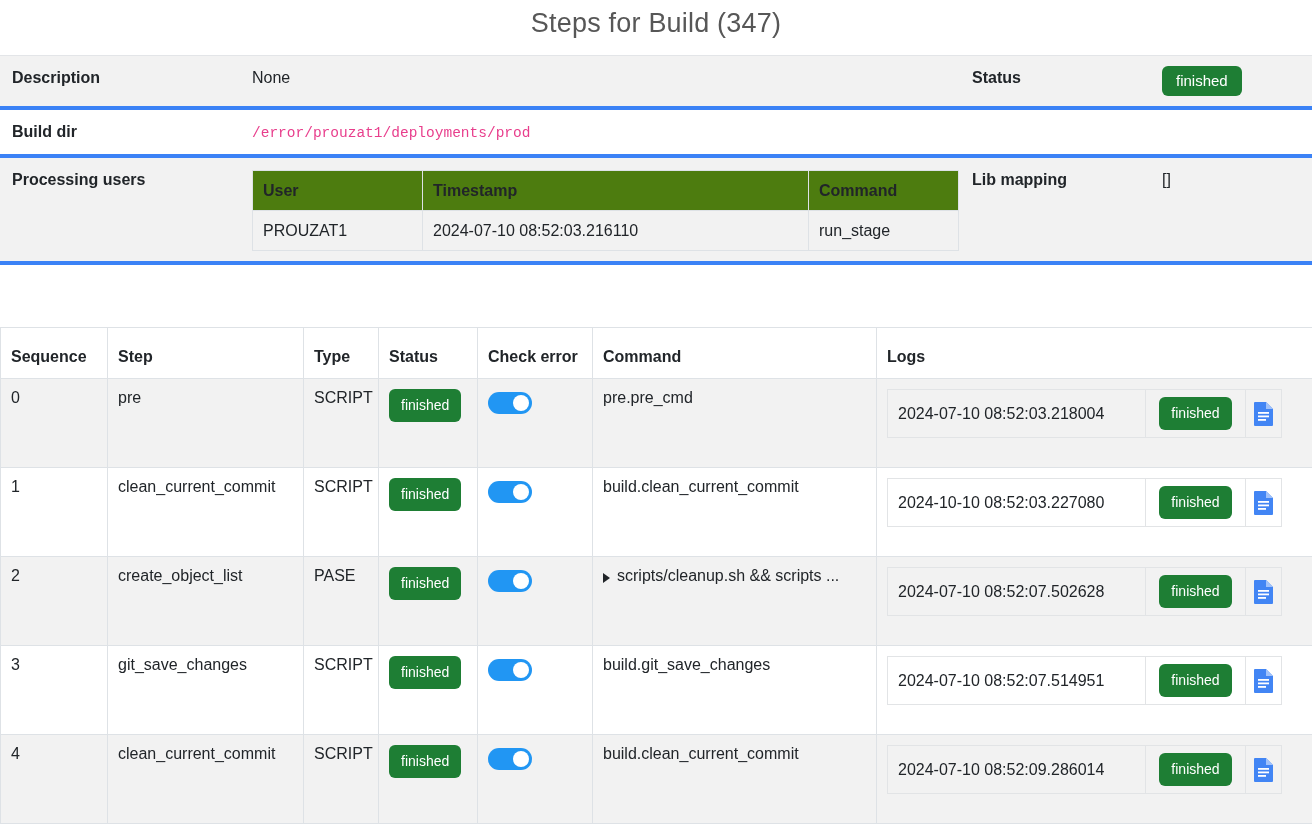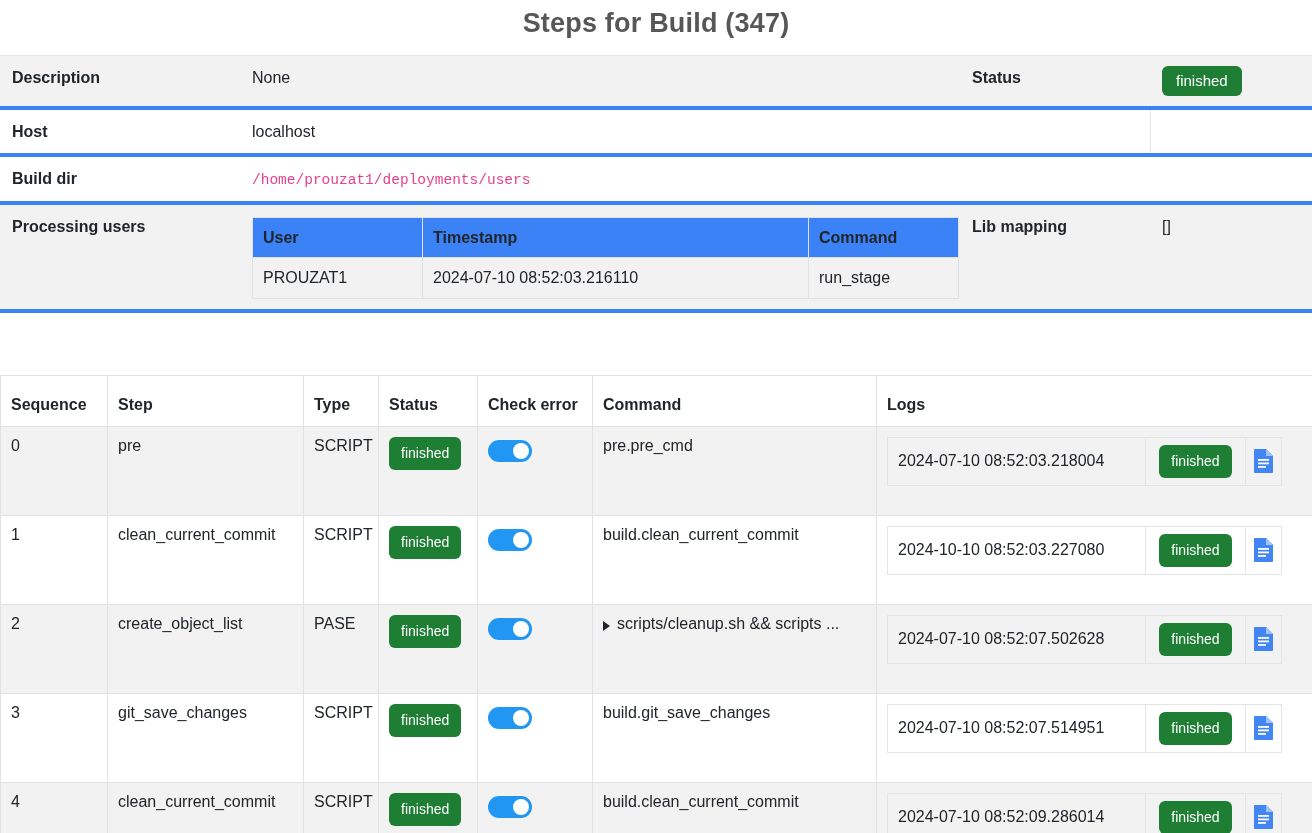--- a/index.html
+++ b/index.html
@@ -11,21 +11,21 @@
     color: #212529;
   }
   body { overflow: hidden; }
 
   .page { width: 1312px; position: relative; }
 
   
   .page-title {
     text-align: center;
     font-size: 27px;
-    font-weight: bold;
+    font-weight: normal;
     color: #575757;
     letter-spacing: .2px;
     padding: 8px 0 16px 0;
     margin: 0;
   }
 
   
   table.info {
     width: 100%;
     border-collapse: collapse;
@@ -76,21 +76,21 @@
     font-size: 16px;
     background: #ffffff;
     margin-top: 2px;
   }
   table.users th, table.users td {
     border: 1px solid #dee2e6;
     padding: 8px 10px;
     text-align: left;
     font-weight: normal;
   }
-  table.users th { font-weight: bold; background: #3b82f6; }
+  table.users th { font-weight: bold; background: #4d7c0f; }
   table.users td { background: #f2f2f2; }
   table.users col.c1 { width: 170px; }
   table.users col.c2 { width: 386px; }
   table.users col.c3 { width: 150px; }
 
   .spacer { height: 62px; }
 
   
   table.steps {
     width: 100%;
@@ -193,29 +193,23 @@
     <tbody>
       <tr class="shade">
         <td class="lbl">Description</td>
         <td class="val">None</td>
         <td class="lbl2">Status</td>
         <td>
           <span class="badge-finished">finished</span>
         </td>
       </tr>
       <tr class="plain">
-        <td class="lbl">Host</td>
-        <td class="val">localhost</td>
-        <td class="empty"></td>
-        <td></td>
-      </tr>
-      <tr class="plain">
         <td class="lbl">Build dir</td>
         <td class="val" colspan="3">
-          <code class="path">/home/prouzat1/deployments/users</code>
+          <code class="path">/error/prouzat1/deployments/prod</code>
         </td>
       </tr>
       <tr class="shade">
         <td class="lbl">Processing users</td>
         <td class="val">
           <table class="users">
             <colgroup>
                 <col class="c1">
                 <col class="c2">
                 <col class="c3">

